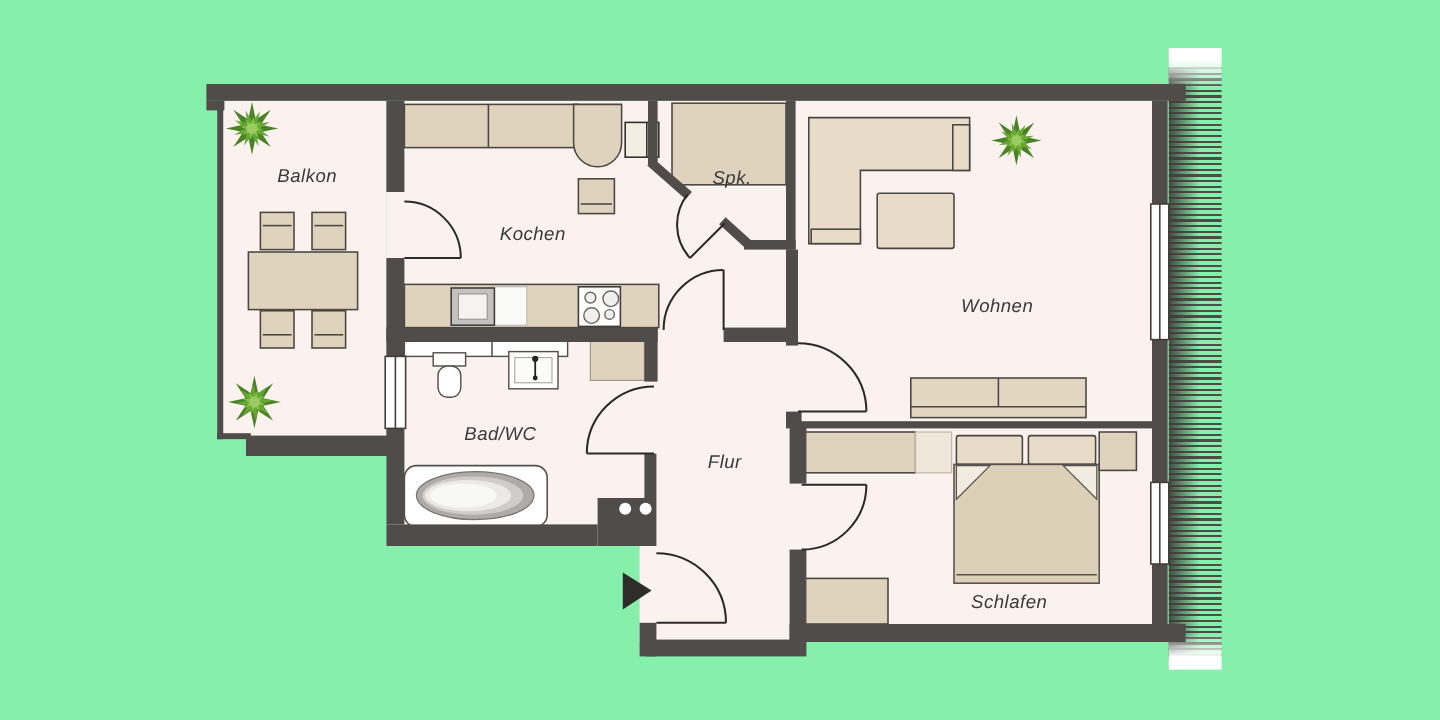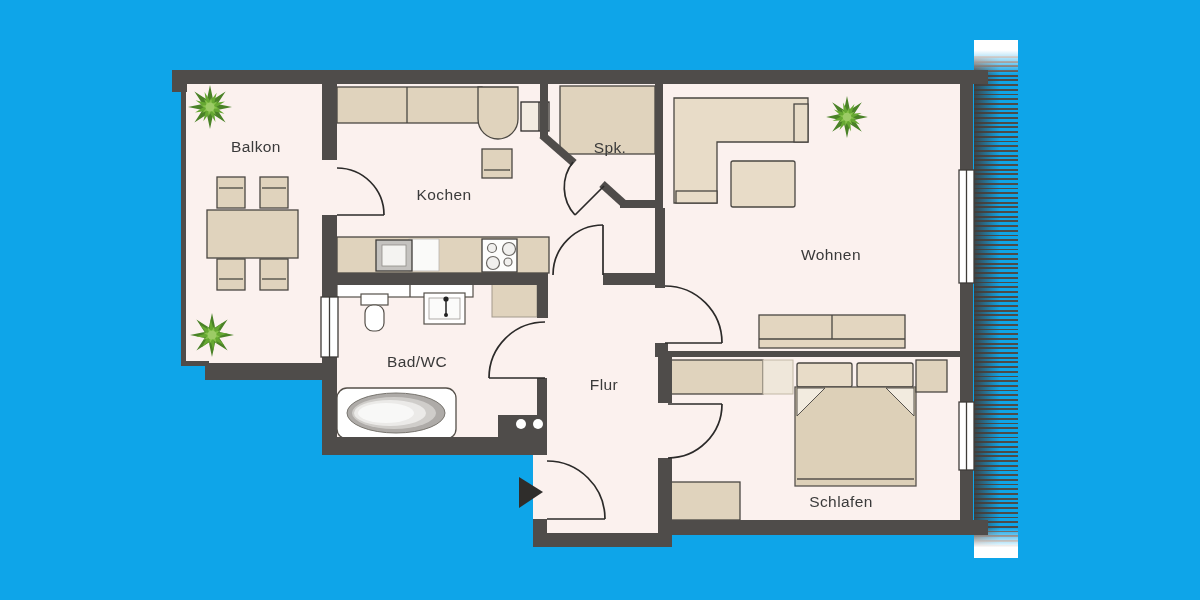--- a/index.html
+++ b/index.html
@@ -1,17 +1,17 @@
 <!DOCTYPE html>
 <html><head>
 <meta charset="utf-8">
 <style>
   html,body{margin:0;padding:0;background:#ffffff;}
-  #stage{position:relative;width:1200px;height:600px;background:#0ea5e9;overflow:hidden;
-         font-family:"Liberation Sans", sans-serif;}
+  #stage{position:relative;width:1200px;height:600px;background:#86efac;overflow:hidden;
+         font-family:"Liberation Sans", sans-serif;font-style:italic;}
   
   #hatch{position:absolute;left:974px;top:56px;width:44px;height:492px;
          background:repeating-linear-gradient(to bottom,#4e4b49 0px,#4e4b49 1.8px,transparent 1.8px,transparent 4.7px);}
   #hatch-shadow{position:absolute;left:974px;top:56px;width:26px;height:492px;
          background:linear-gradient(to right,rgba(62,59,57,.92),rgba(62,59,57,0));}
   #hatch-fade-top{position:absolute;left:974px;top:40px;width:44px;height:34px;
          background:linear-gradient(to bottom,#ffffff 30%,rgba(255,255,255,0));}
   #hatch-fade-bottom{position:absolute;left:974px;top:528px;width:44px;height:30px;
          background:linear-gradient(to top,#ffffff 35%,rgba(255,255,255,0));}
   svg{position:absolute;left:0;top:0;}

